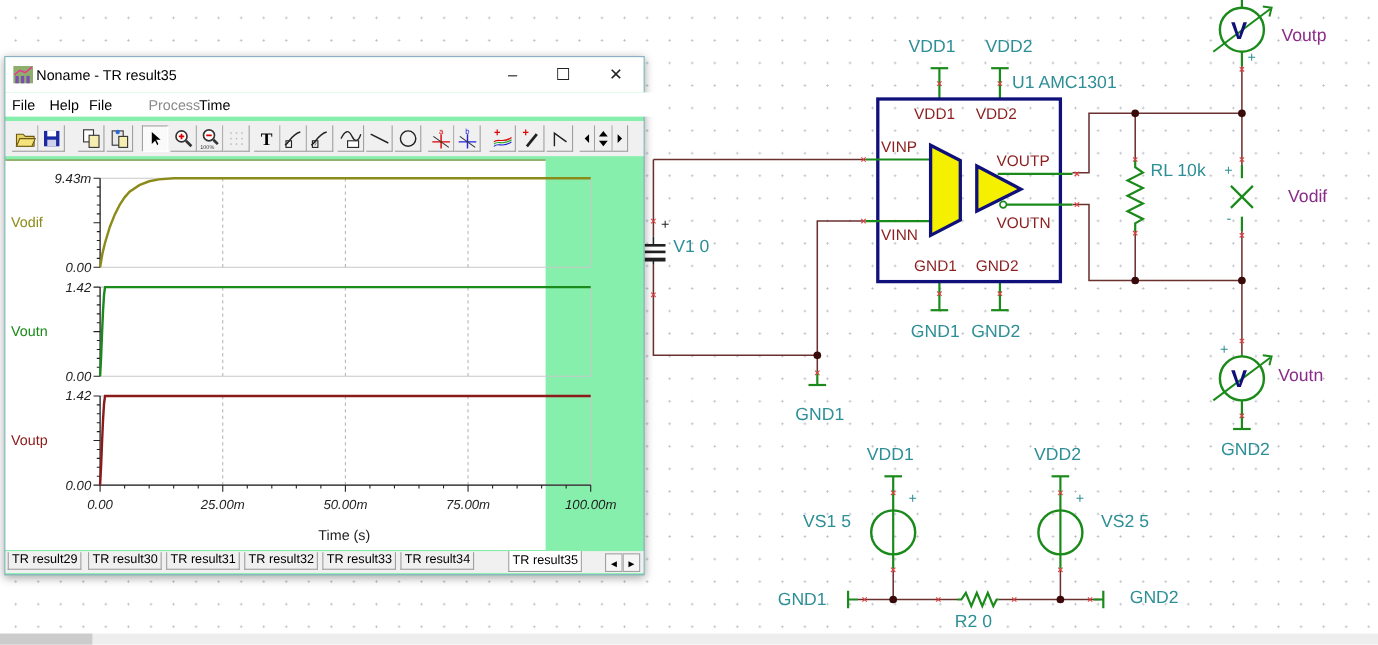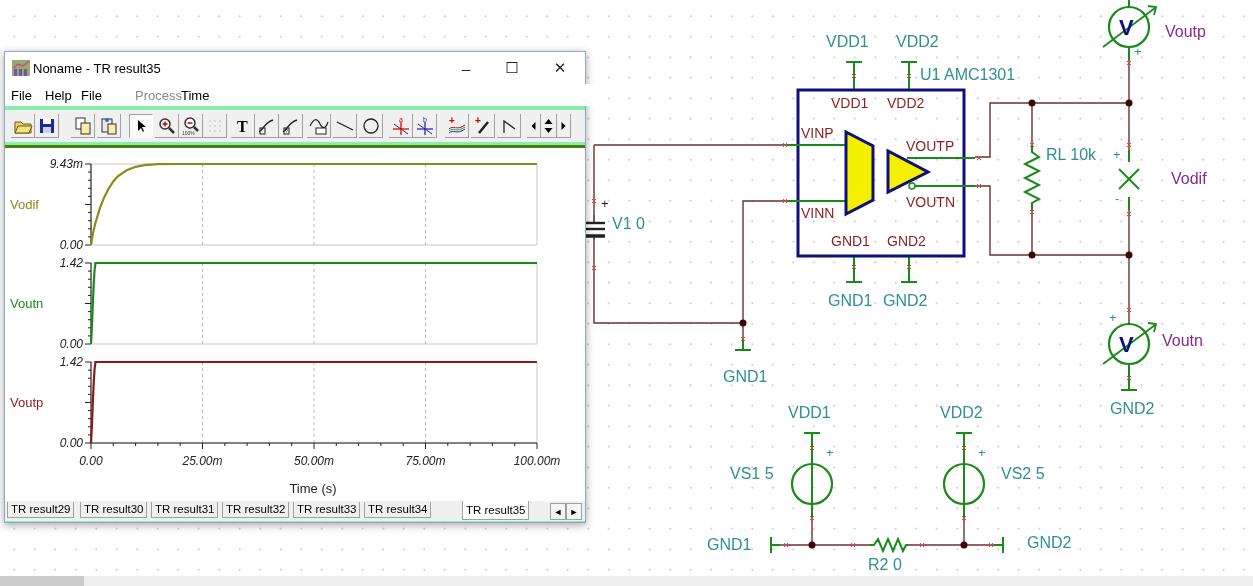--- a/index.html
+++ b/index.html
@@ -36,21 +36,21 @@
   .menu-item.disabled { color:#8a8a8a; }
   .toolbar { position:absolute; left:0; top:58px; width:580px; height:32px; background:#f0f0f0; }
   .tool {
     position:absolute; top:4px; width:24px; height:24px; box-sizing:border-box;
     border-right:1px solid #a0a0a0; border-bottom:1px solid #a0a0a0;
     display:flex; align-items:center; justify-content:center; background:#f0f0f0;
   }
   .tool.pressed { border:1px solid #a0a0a0; border-right-color:#fff; border-bottom-color:#fff; background:#fafafa; }
   .tool svg { width:20px; height:20px; }
 
-  .plot-area { position:absolute; left:0; top:93px; width:580px; height:354px; background:#ffffff; border-top:3px solid #4d7c0f; }
+  .plot-area { position:absolute; left:0; top:93px; width:491px; height:354px; background:#ffffff; border-top:1px solid #4d7c0f; }
   #chart-svg { position:absolute; left:0; top:0; width:580px; height:354px; }
   .ax-label { font-family:"Liberation Sans", sans-serif; font-size:12px; font-style:italic; fill:#222; }
   .sig-label { font-family:"Liberation Sans", sans-serif; font-size:13px; }
 
   .tabbar { position:absolute; left:0; top:449px; width:580px; height:20px; background:#f0f0f0; }
   .tab {
     position:absolute; top:1px; height:16px; font-size:11.5px; color:#000; box-sizing:border-box;
     background:#f0f0f0; border:1px solid #a0a0a0; border-top:none; padding:0 3px; line-height:15px; white-space:nowrap;
   }
   .tab.active { background:#ffffff; top:0; height:19px; line-height:19px;margin-left:28px; }

